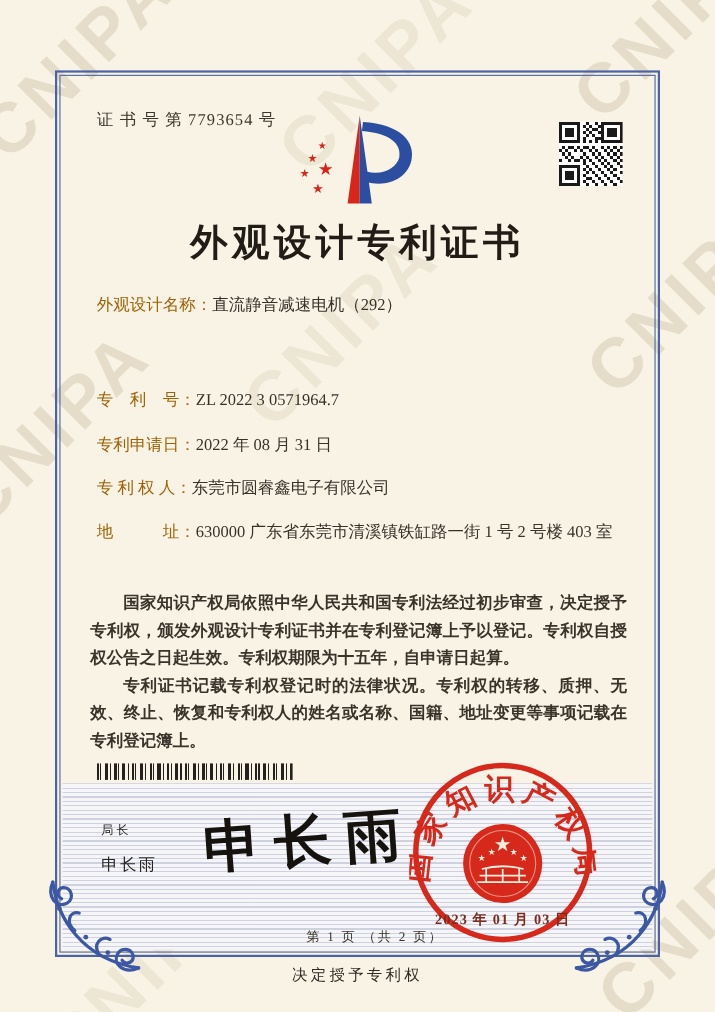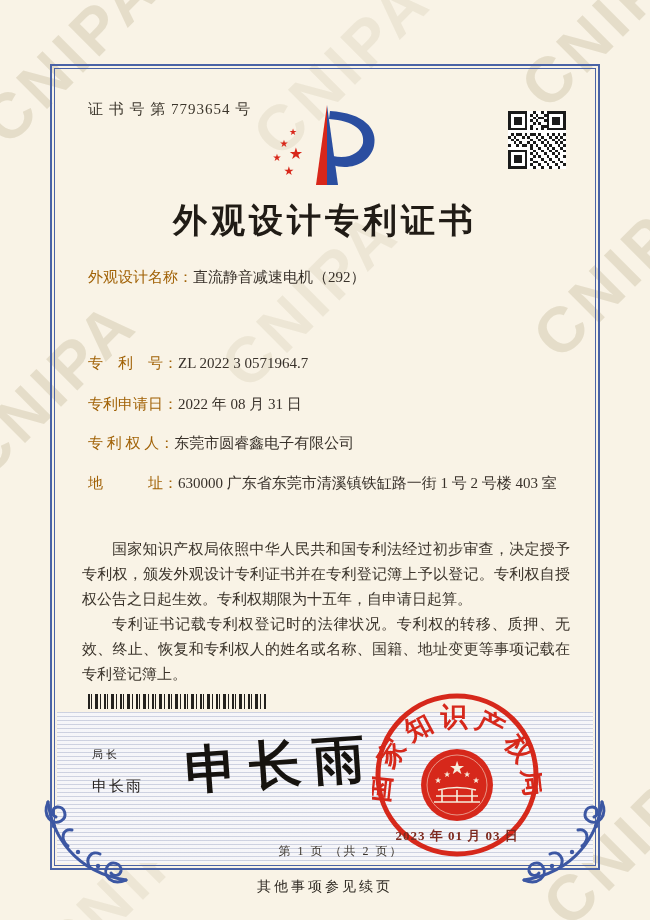--- a/index.html
+++ b/index.html
@@ -36,21 +36,21 @@
   .title{left:50px;top:198px;width:550px;text-align:center;font-size:34px;
          font-weight:bold;letter-spacing:4px;color:#211c16;}
 
   .frow{position:absolute;left:88px;width:490px;font-size:15px;color:#3a332a;white-space:nowrap;}
   .flabel{color:#a16207;}
   .fvalue{color:#38312a;}
   .gap{display:inline-block;width:34px;}
 
   .paras{left:82px;top:537px;width:488px;font-size:15px;line-height:25px;
          text-align:justify;color:#3a332a;}
-  .paras p{margin:0;text-indent:2em;}
+  .paras p{margin:0;text-indent:2em;font-weight:bold;}
 
   .barcode{left:88px;top:694px;width:178px;height:15px;
     background:repeating-linear-gradient(90deg,
       #23211e 0 2px, transparent 2px 3px,
       #23211e 3px 4px, transparent 4px 7px,
       #23211e 7px 10px, transparent 10px 12px,
       #23211e 12px 13px, transparent 13px 16px);}
 
   .sig-role{left:92px;top:747px;font-size:11px;letter-spacing:3px;
             font-family:Liberation Sans, sans-serif;color:#262220;}
@@ -204,15 +204,15 @@
         <path d="M66 100 Q85 95 104 100"></path>
         <path d="M64 106 H106"></path>
         <path d="M62 112 H108"></path>
         <path d="M70 100 V112 M85 100 V112 M100 100 V112"></path>
       </g>
     </g>
   </svg>
   <div class="abs seal-date">2023 年 01 月 03 日</div>
 
   <div class="abs page-ind">第 1 页 （共 2 页）</div>
-  <div class="abs cont-note">其他事项参见续页</div>
+  <div class="abs cont-note">决定授予专利权</div>
 
 </div>
 
 </body></html>

